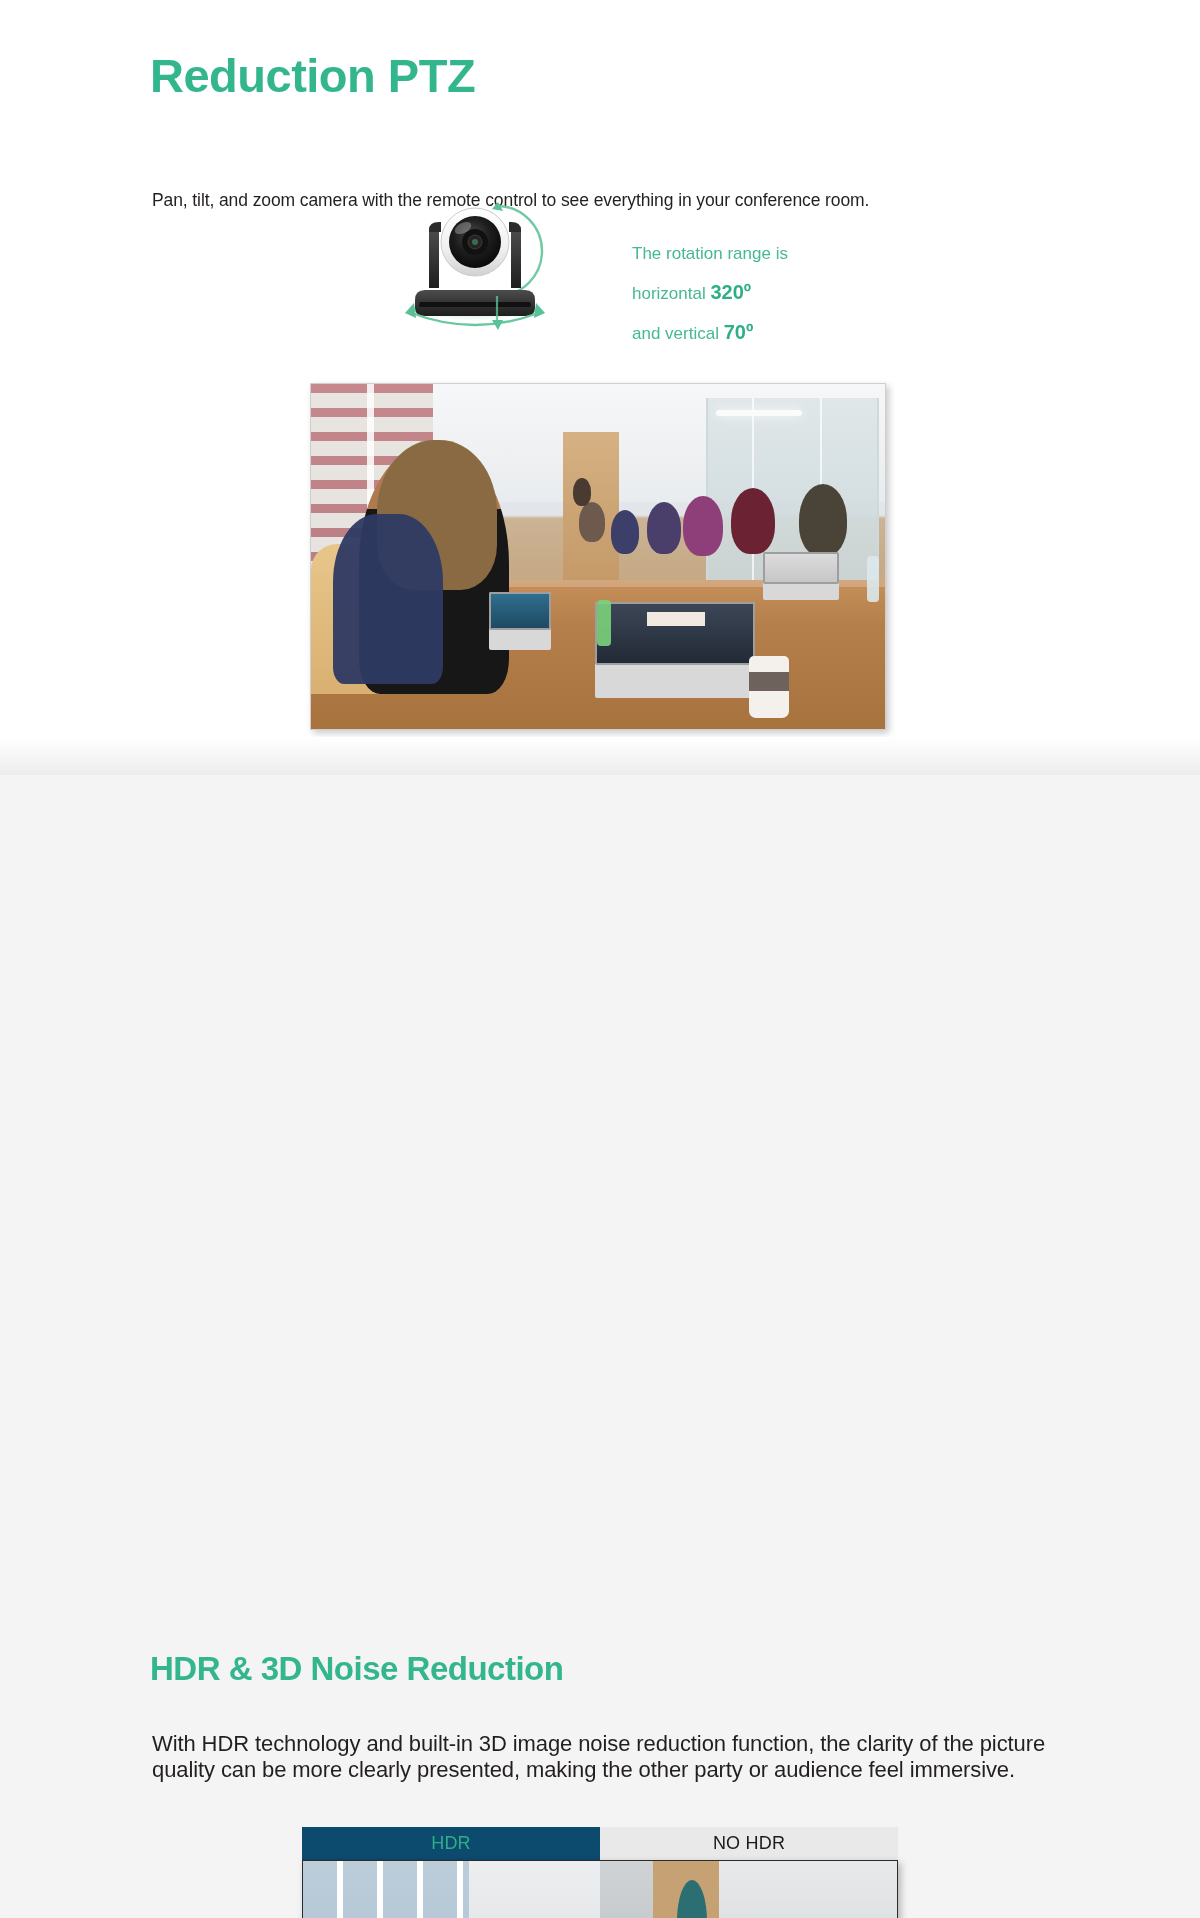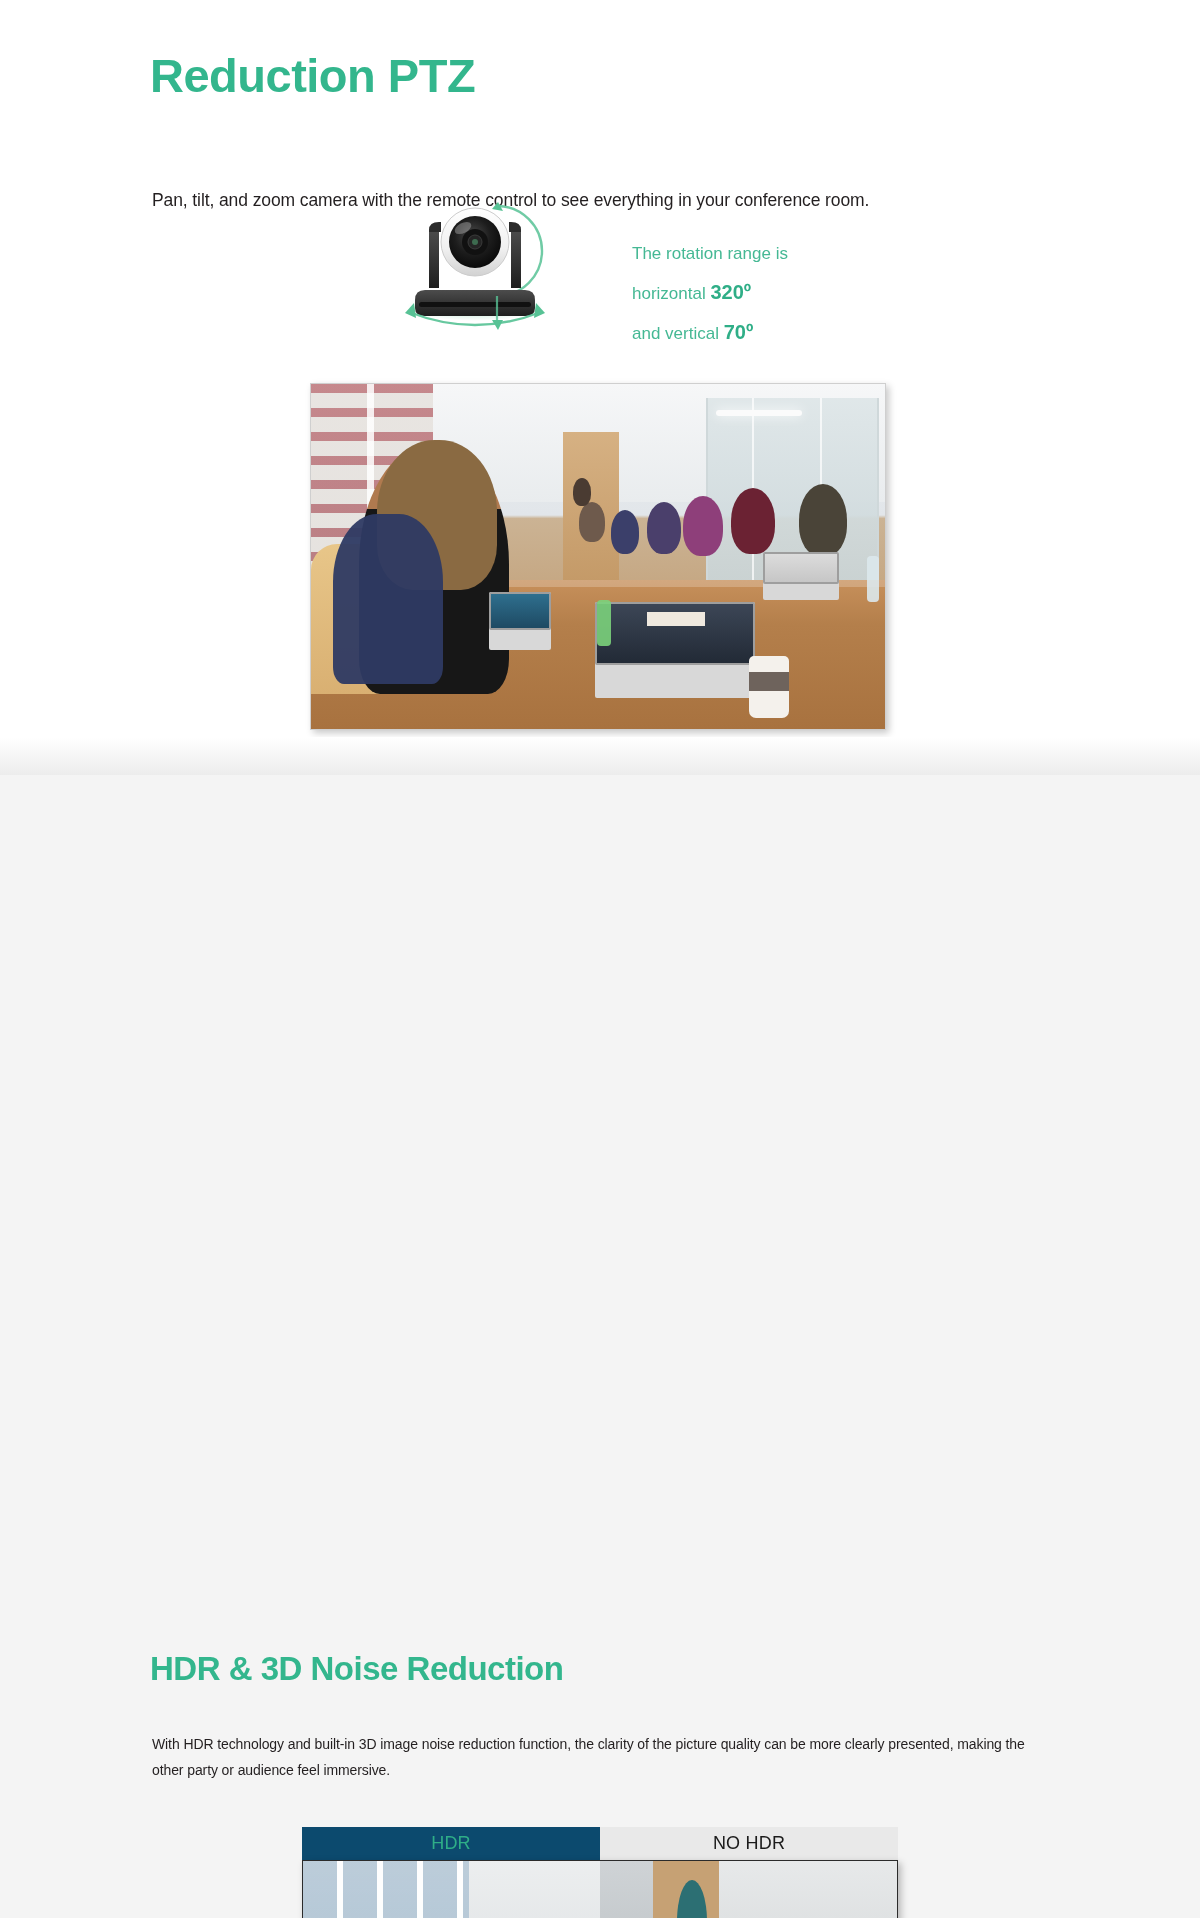--- a/index.html
+++ b/index.html
@@ -101,21 +101,21 @@
     font-weight:bold;
     color:#33b68d;
     letter-spacing:-0.5px;
     line-height:1;
   }
   .para {
     position:absolute;
     left:152px;
     top:956px;
     width:900px;
-    font-size:14px;
+    font-size:22px;
     line-height:26px;
     color:#231f20;
     letter-spacing:-0.1px;
   }
 
   
   .cmp-block { position:absolute; }
   .label-bar { display:flex; height:33px; }
   .label-half {
     flex:1 1 50%;

